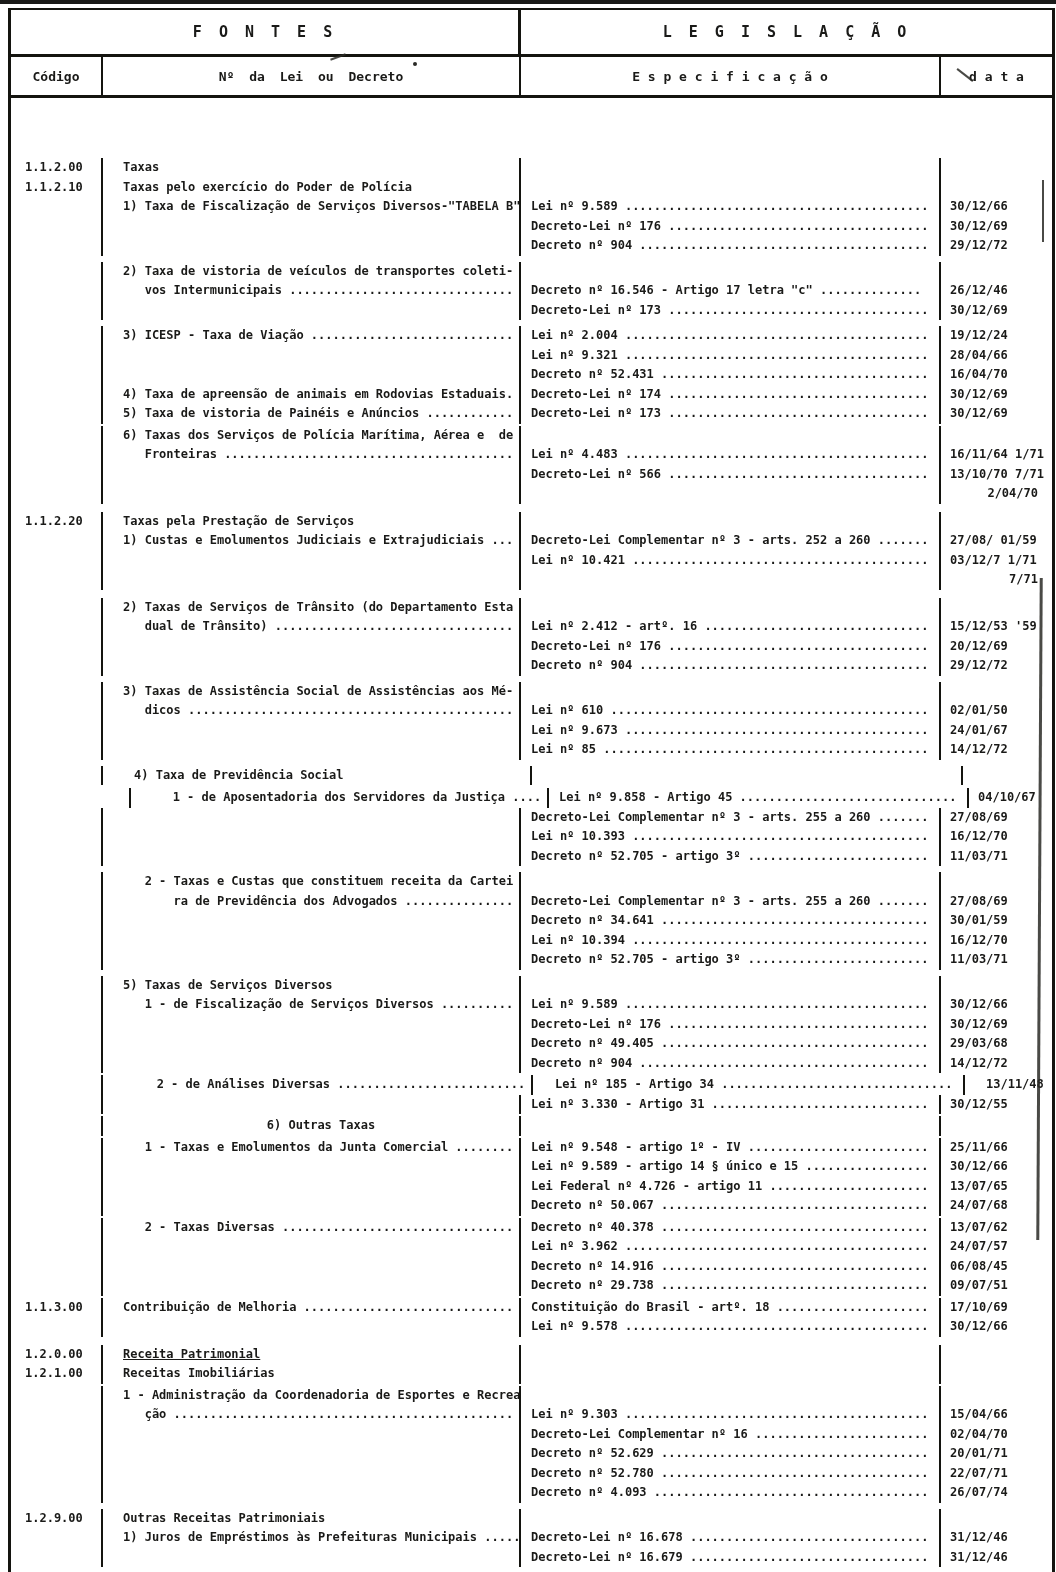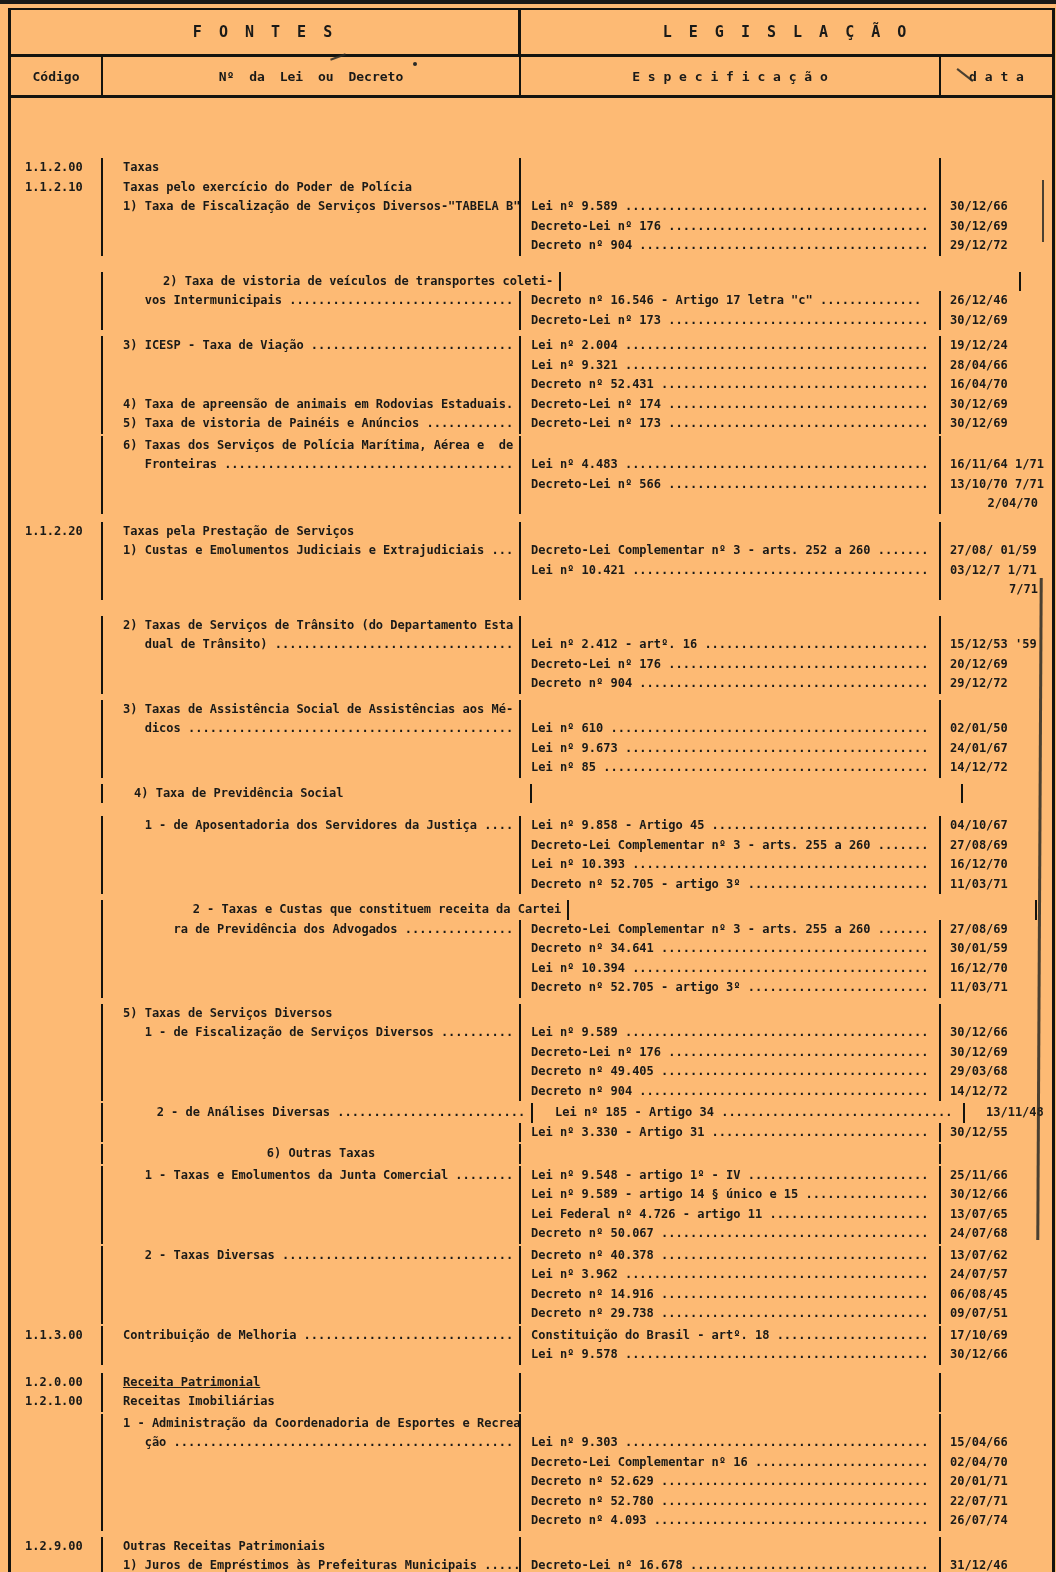--- a/index.html
+++ b/index.html
@@ -1,16 +1,16 @@
 <!DOCTYPE html>
 <html><head>
 <meta charset="utf-8">
 <style>
   html,body{margin:0;padding:0;background:#8a887f;}
-  .page{position:relative;width:1056px;height:1572px;background:#fdba74;overflow:hidden;
+  .page{position:relative;width:1056px;height:1572px;background:#ffffff;overflow:hidden;
         font-family:"DejaVu Sans Mono","Liberation Mono",monospace;font-weight:700;color:#1a1a18;}
   .page::before{content:"";position:absolute;left:0;top:0;width:100%;height:4px;background:#1a1a18;}
   .tbl{position:absolute;left:8px;top:8px;width:1041px;border-left:3px solid #14140f;border-right:3px solid #14140f;border-top:2px solid #14140f;}
   .hrow1{display:grid;grid-template-columns:510px 1fr;height:44px;border-bottom:3px solid #14140f;}
   .hrow1 .hcell{display:flex;align-items:center;justify-content:center;font-size:15px;letter-spacing:4px;border-right:3px solid #14140f;}
   .hrow1 .hcell:last-child{border-right:none;}
   .hrow2{display:grid;grid-template-columns:92px 418px 420px 1fr;height:38px;border-bottom:3px solid #14140f;}
   .hrow2 .hcell{display:flex;align-items:center;justify-content:center;font-size:13px;border-right:2px solid #14140f;white-space:pre;}
   .hrow2 .hcell:last-child{border-right:none;}
   .hcell.lei{word-spacing:7px;}
@@ -65,21 +65,21 @@
           <div class="cell spec"></div>
           <div class="cell law">Decreto-Lei nº 176 ....................................</div>
           <div class="cell date">30/12/69</div>
         </div>
         <div class="row">
           <div class="cell code"></div>
           <div class="cell spec"></div>
           <div class="cell law">Decreto nº 904 ........................................</div>
           <div class="cell date">29/12/72</div>
         </div>
-        <div class="row" style="margin-top: 16px; gap: 40px;">
+        <div class="row" style="margin-top: 6px;">
           <div class="cell code"></div>
           <div class="cell spec">2) Taxa de vistoria de veículos de transportes coleti-</div>
           <div class="cell law"></div>
           <div class="cell date"></div>
         </div>
         <div class="row">
           <div class="cell code"></div>
           <div class="cell spec">   vos Intermunicipais ...............................</div>
           <div class="cell law">Decreto nº 16.546 - Artigo 17 letra "c" ..............</div>
           <div class="cell date">26/12/46</div>
@@ -161,21 +161,21 @@
           <div class="cell spec"></div>
           <div class="cell law">Lei nº 10.421 .........................................</div>
           <div class="cell date">03/12/7 1/71</div>
         </div>
         <div class="row">
           <div class="cell code"></div>
           <div class="cell spec"></div>
           <div class="cell law"></div>
           <div class="cell date right">7/71</div>
         </div>
-        <div class="row" style="margin-top: 16px;">
+        <div class="row" style="margin-top: 8px;">
           <div class="cell code"></div>
           <div class="cell spec">2) Taxas de Serviços de Trânsito (do Departamento Esta</div>
           <div class="cell law"></div>
           <div class="cell date"></div>
         </div>
         <div class="row">
           <div class="cell code"></div>
           <div class="cell spec">   dual de Trânsito) .................................</div>
           <div class="cell law">Lei nº 2.412 - artº. 16 ...............................</div>
           <div class="cell date">15/12/53 '59</div>
@@ -215,21 +215,21 @@
           <div class="cell spec"></div>
           <div class="cell law">Lei nº 85 .............................................</div>
           <div class="cell date">14/12/72</div>
         </div>
         <div class="row" style="margin-top: 6px; gap: 11px;">
           <div class="cell code"></div>
           <div class="cell spec">4) Taxa de Previdência Social</div>
           <div class="cell law"></div>
           <div class="cell date"></div>
         </div>
-        <div class="row" style="margin-top: 13px;">
+        <div class="row" style="margin-top: 3px; padding-left: 28px;">
           <div class="cell code"></div>
           <div class="cell spec">   1 - de Aposentadoria dos Servidores da Justiça ....</div>
           <div class="cell law">Lei nº 9.858 - Artigo 45 ..............................</div>
           <div class="cell date">04/10/67</div>
         </div>
         <div class="row">
           <div class="cell code"></div>
           <div class="cell spec"></div>
           <div class="cell law">Decreto-Lei Complementar nº 3 - arts. 255 a 260 .......</div>
           <div class="cell date">27/08/69</div>
@@ -239,21 +239,21 @@
           <div class="cell spec"></div>
           <div class="cell law">Lei nº 10.393 .........................................</div>
           <div class="cell date">16/12/70</div>
         </div>
         <div class="row">
           <div class="cell code"></div>
           <div class="cell spec"></div>
           <div class="cell law">Decreto nº 52.705 - artigo 3º .........................</div>
           <div class="cell date">11/03/71</div>
         </div>
-        <div class="row" style="margin-top: 6px; gap: 48px;">
+        <div class="row" style="margin-top: 6px;">
           <div class="cell code"></div>
           <div class="cell spec">   2 - Taxas e Custas que constituem receita da Cartei</div>
           <div class="cell law"></div>
           <div class="cell date"></div>
         </div>
         <div class="row">
           <div class="cell code"></div>
           <div class="cell spec">       ra de Previdência dos Advogados ...............</div>
           <div class="cell law">Decreto-Lei Complementar nº 3 - arts. 255 a 260 .......</div>
           <div class="cell date">27/08/69</div>

